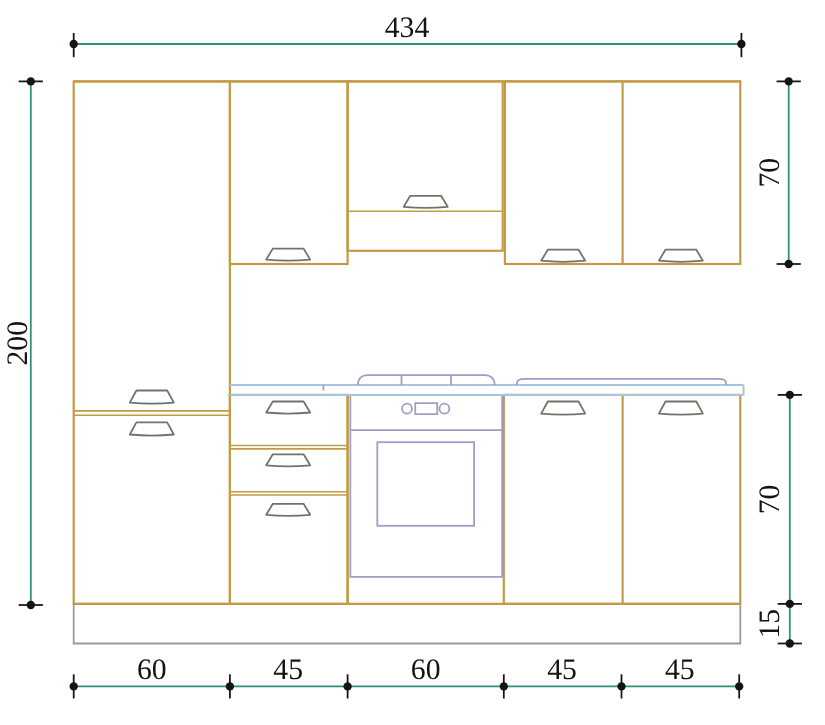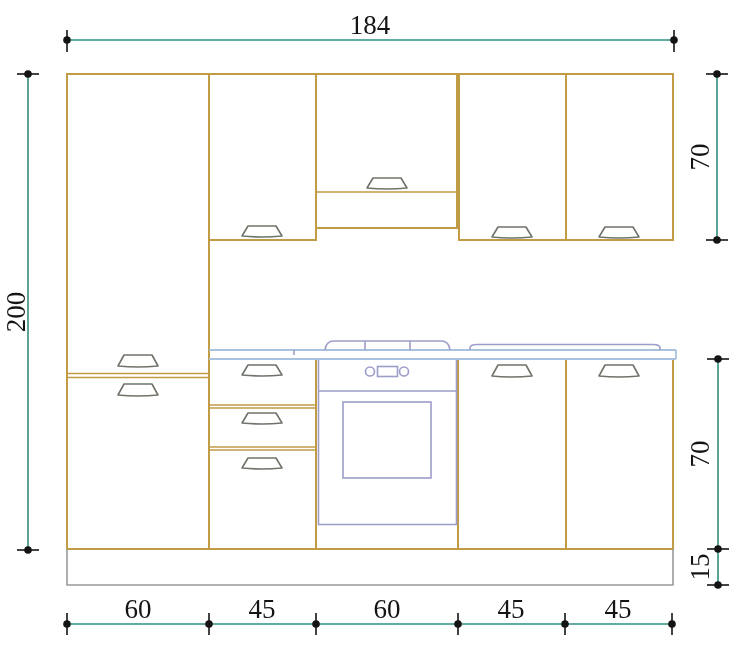--- a/index.html
+++ b/index.html
@@ -144,21 +144,21 @@
       <line class="st-tick" x1="672" y1="613" x2="672" y2="635"></line>
       <circle class="st-dot" cx="67" cy="624" r="3.8"></circle>
       <circle class="st-dot" cx="209" cy="624" r="3.8"></circle>
       <circle class="st-dot" cx="316" cy="624" r="3.8"></circle>
       <circle class="st-dot" cx="458" cy="624" r="3.8"></circle>
       <circle class="st-dot" cx="565" cy="624" r="3.8"></circle>
       <circle class="st-dot" cx="672" cy="624" r="3.8"></circle>
     </g>
   </svg>
 
-  <span class="dim-label" style="left:370px;top:25px;">184</span>
+  <span class="dim-label" style="left:370px;top:25px;">434</span>
 
   <span class="dim-label rot" style="left:16px;top:312px;">200</span>
 
   <span class="dim-label rot" style="left:700px;top:157px;">70</span>
 
   <span class="dim-label rot" style="left:700px;top:454px;">70</span>
 
   <span class="dim-label rot" style="left:700px;top:567px;">15</span>
 
   <span class="dim-label" style="left:138px;top:609px;">60</span>

